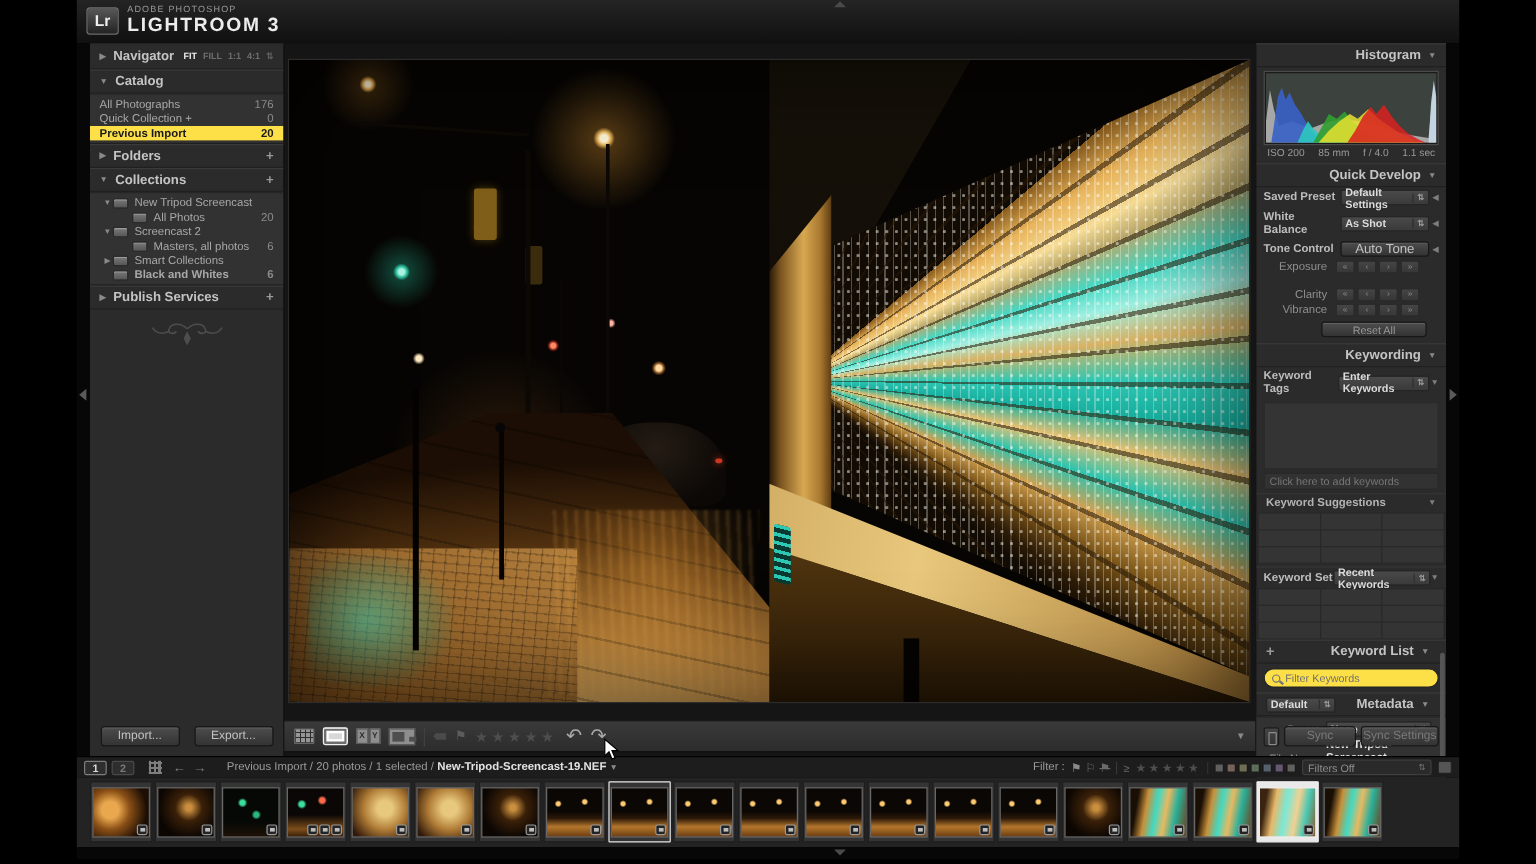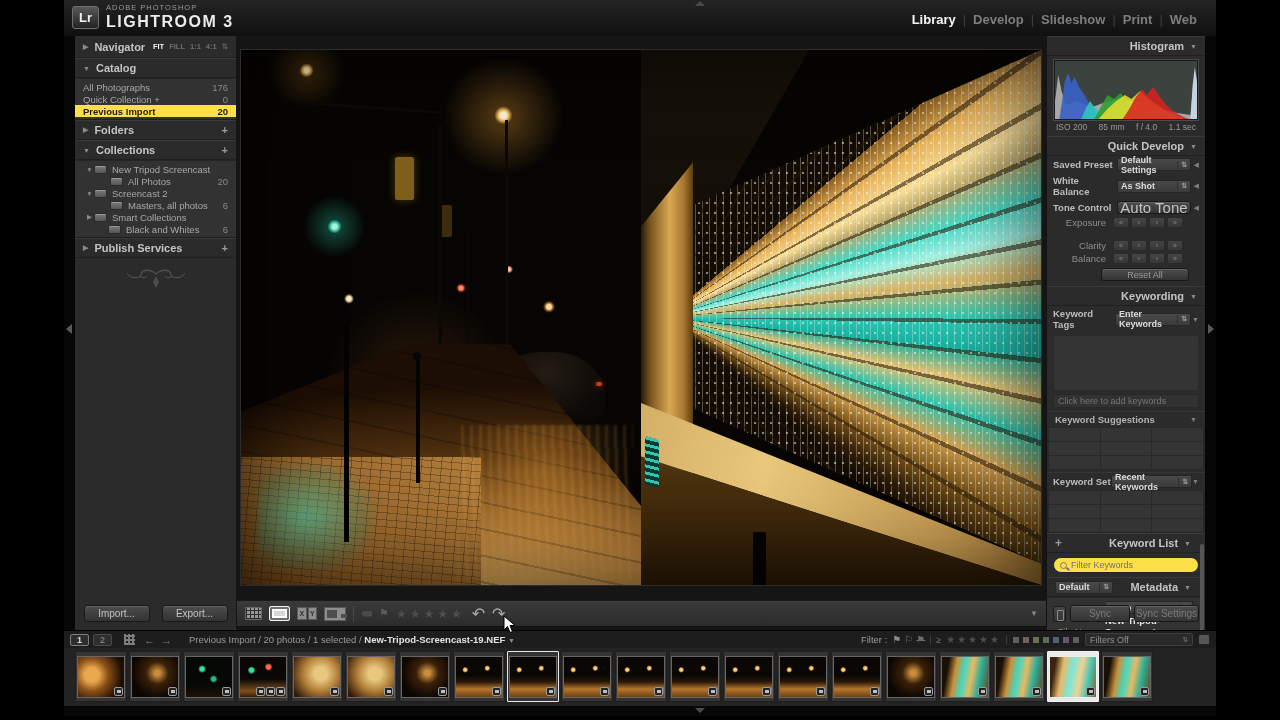--- a/index.html
+++ b/index.html
@@ -264,21 +264,20 @@
 </head>
 <body>
 
 <div id="header">
   <div id="top-arrow"></div>
   <div id="logo-box">Lr</div>
   <div id="brand">
     <div class="b1">ADOBE PHOTOSHOP</div>
     <div class="b2">LIGHTROOM 3</div>
   </div>
-  <div id="modules"><span class="module active">Library</span><span class="sep">|</span><span class="module">Develop</span><span class="sep">|</span><span class="module">Slideshow</span><span class="sep">|</span><span class="module">Print</span><span class="sep">|</span><span class="module">Web</span></div>
 </div>
 
 <div id="left-strip" class="edge-strip">
     <div class="edge-tri"></div>
   </div>
 <div id="right-strip" class="edge-strip">
     <div class="edge-tri"></div>
   </div>
 
 <div id="left-panel" class="panel">
@@ -342,21 +341,21 @@
         <span class="disc"></span>
         <span class="cicon"></span>
         <span>Masters, all photos</span>
         <span class="count">6</span>
       </div>
       <div class="trow" style="padding-left: 10px;">
         <span class="disc">▶</span>
         <span class="cicon"></span>
         <span>Smart Collections</span>
       </div>
-      <div class="trow" style="padding-left: 24px;">
+      <div class="trow" style="padding-left: 10px; font-weight: bold;">
         <span class="disc"></span>
         <span class="cicon"></span>
         <span>Black and Whites</span>
         <span class="count">6</span>
       </div>
     </div>
   <div class="phead">
     <span class="tri">▶</span>
     <span>Publish Services</span>
     <span class="plus">+</span>
@@ -414,40 +413,40 @@
   <div class="qd-row">
     <span class="qd-label">White Balance</span>
     <span class="dd" style="width:74px">
       <span>As Shot</span>
       <span class="udg">⇅</span>
     </span>
     <span class="qd-tri">◀</span>
   </div>
   <div class="qd-row">
     <span class="qd-label">Tone Control</span>
-    <span class="btn" style="width:74px;height:13px;line-height:12px;font-size:15px">Auto Tone</span>
+    <span class="btn" style="width:74px;height:13px;line-height:12px;font-size:11px">Auto Tone</span>
     <span class="qd-tri">◀</span>
   </div>
   <div id="qd-steppers">
       <div class="step-row" style="margin-bottom: 10px;">
         <span class="step-label">Exposure</span>
         <span class="step">«</span>
         <span class="step">‹</span>
         <span class="step">›</span>
         <span class="step">»</span>
       </div>
       <div class="step-row">
         <span class="step-label">Clarity</span>
         <span class="step">«</span>
         <span class="step">‹</span>
         <span class="step">›</span>
         <span class="step">»</span>
       </div>
       <div class="step-row">
-        <span class="step-label">Balance</span>
+        <span class="step-label">Vibrance</span>
         <span class="step">«</span>
         <span class="step">‹</span>
         <span class="step">›</span>
         <span class="step">»</span>
       </div>
     </div>
   <div style="display:flex;justify-content:flex-end;padding:3px 16px 5px">
     <span class="btn" style="width:88px;height:13px;line-height:12px;font-size:9px;color:#9a9a9a">Reset All</span>
   </div>
 

